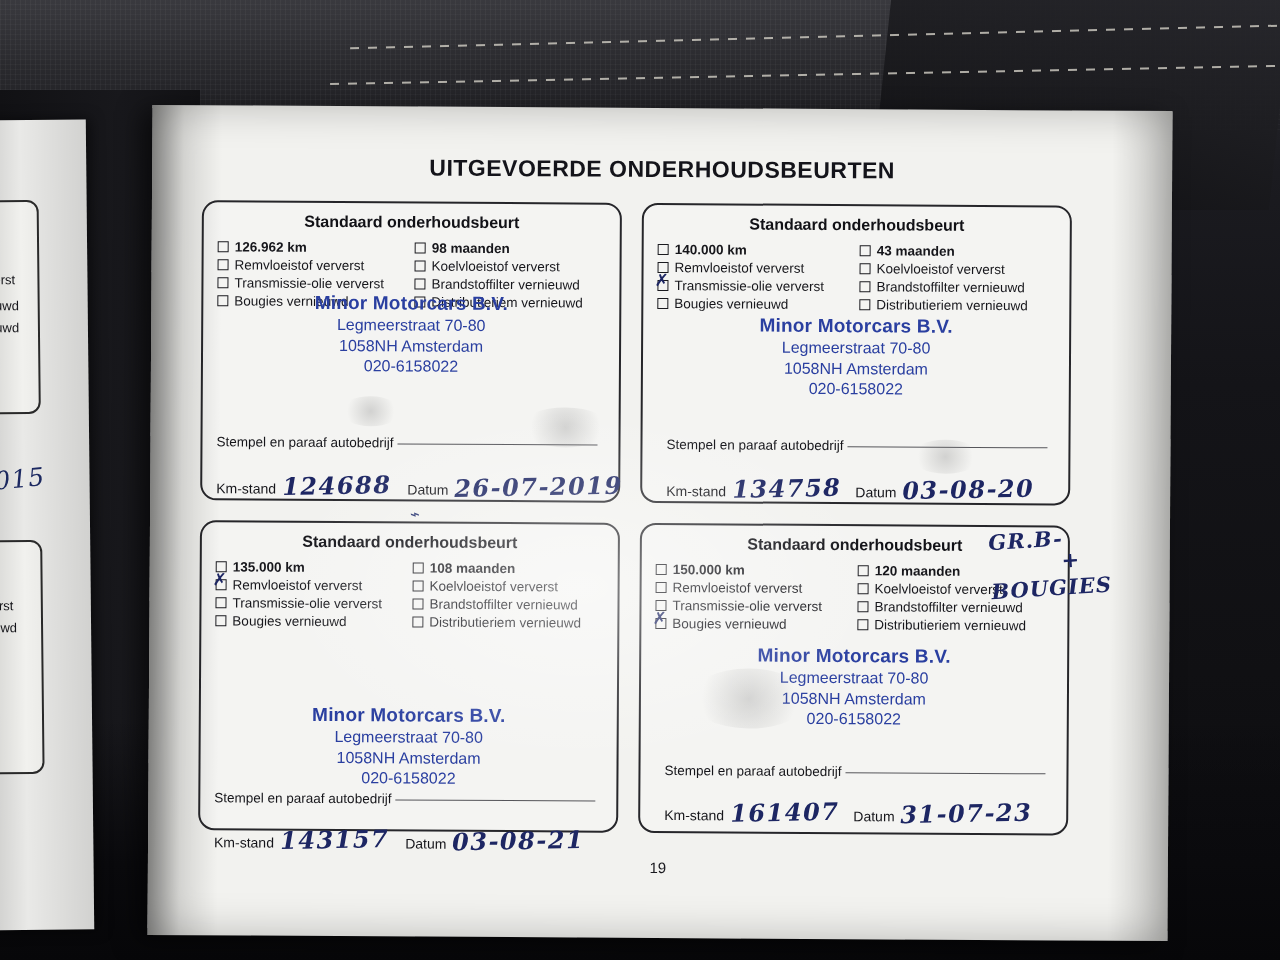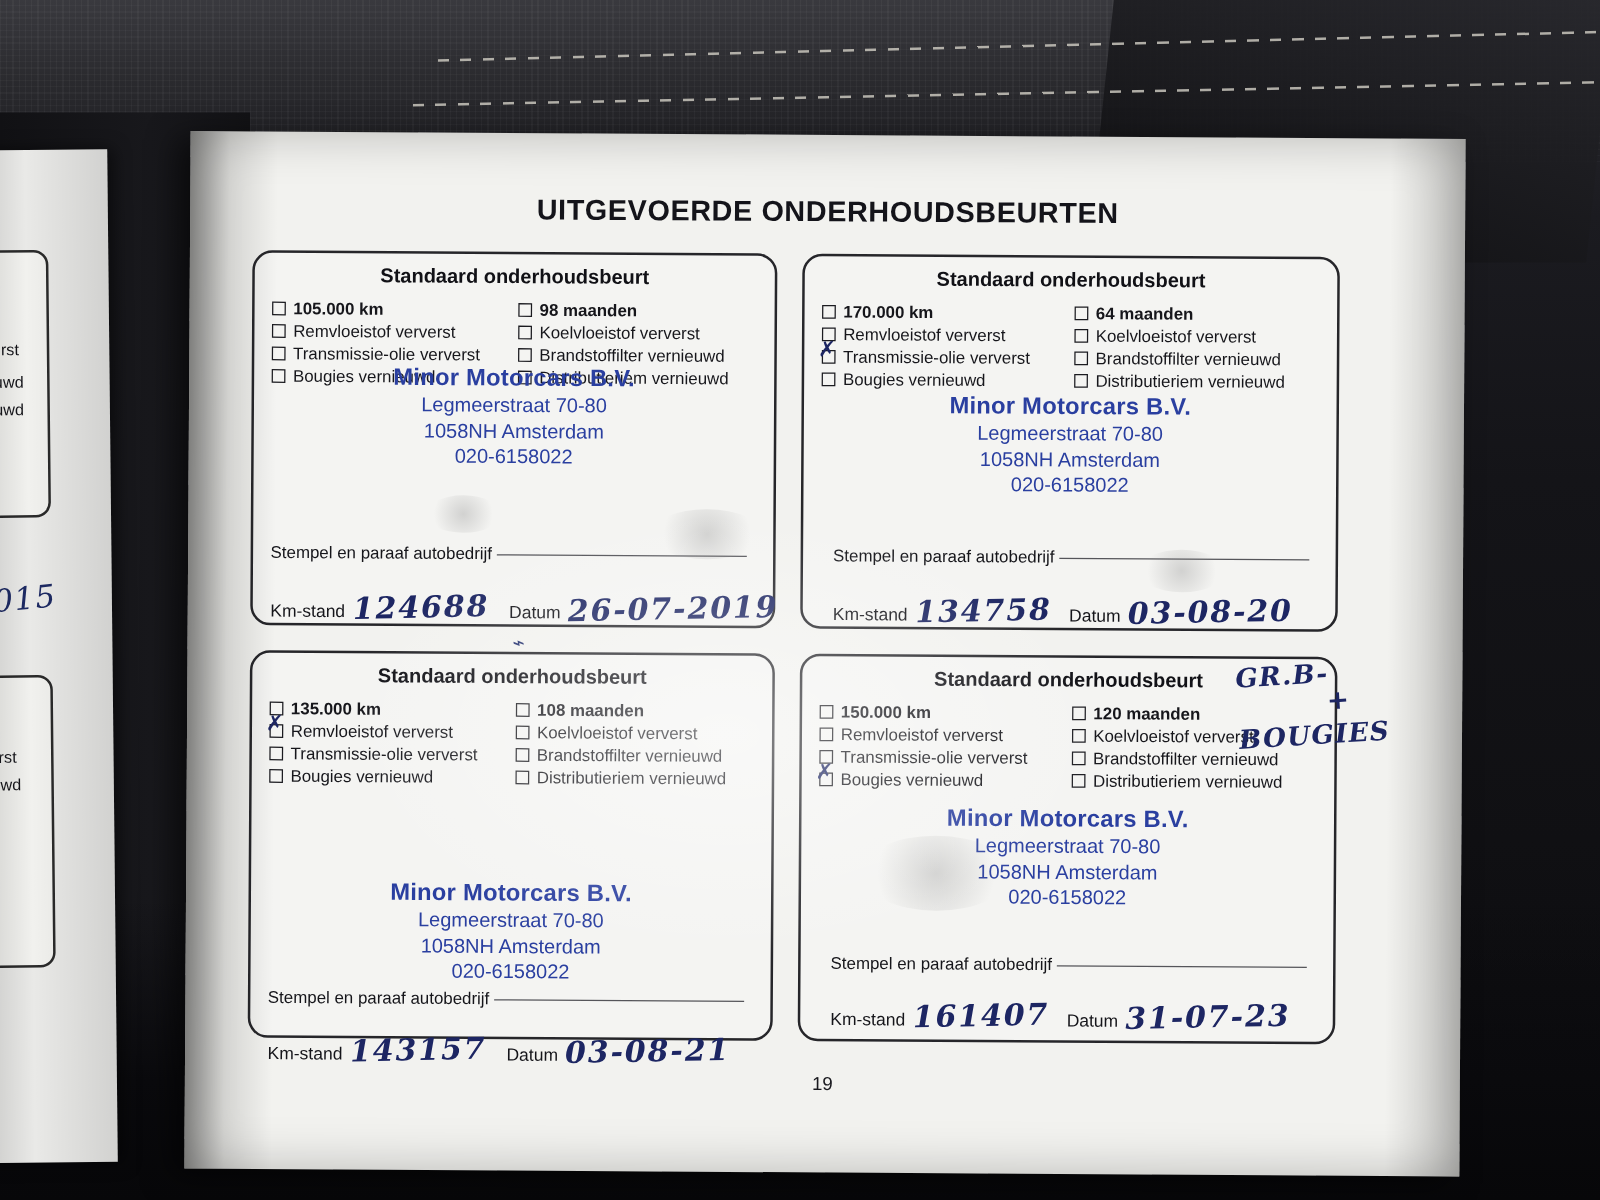--- a/index.html
+++ b/index.html
@@ -305,21 +305,21 @@
 
   <div class="page-main">
 
     <div class="doc-title">UITGEVOERDE ONDERHOUDSBEURTEN</div>
 
     <div class="svc-box b-tl">
       <div class="svc-head">Standaard onderhoudsbeurt</div>
       <div class="chk-grid">
         <div class="chk bold">
           <span class="cb"></span>
-          <span>105.000 km</span>
+          <span>126.962 km</span>
         </div>
         <div class="chk bold">
           <span class="cb"></span>
           <span>98 maanden</span>
         </div>
         <div class="chk">
           <span class="cb"></span>
           <span>Remvloeistof ververst</span>
         </div>
         <div class="chk">
@@ -361,25 +361,25 @@
         <span style="margin-left:10px;">Datum</span>
         <span class="hw">26-07-2019</span>
       </div>
     </div>
 
     <div class="svc-box b-tr">
       <div class="svc-head">Standaard onderhoudsbeurt</div>
       <div class="chk-grid">
         <div class="chk bold">
           <span class="cb"></span>
-          <span>170.000 km</span>
-        </div>
-        <div class="chk bold">
-          <span class="cb"></span>
-          <span>64 maanden</span>
+          <span>140.000 km</span>
+        </div>
+        <div class="chk bold">
+          <span class="cb"></span>
+          <span>43 maanden</span>
         </div>
         <div class="chk">
           <span class="cb"></span>
           <span>Remvloeistof ververst</span>
         </div>
         <div class="chk">
           <span class="cb"></span>
           <span>Koelvloeistof ververst</span>
         </div>
         <div class="chk">

